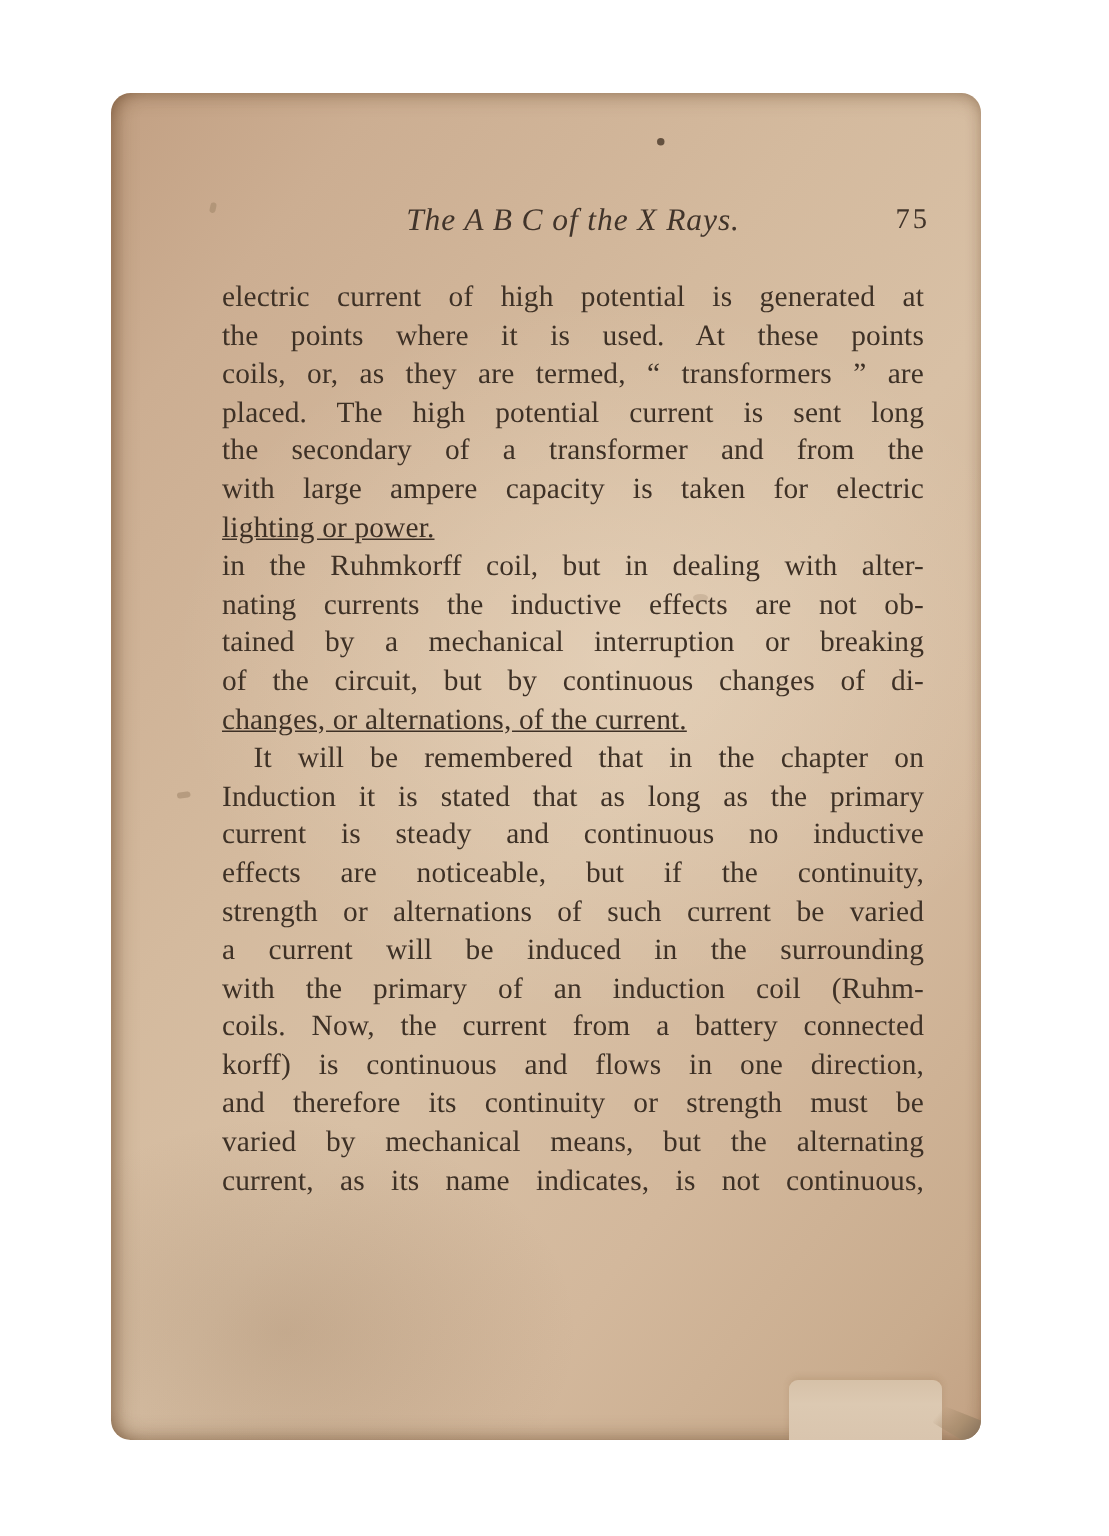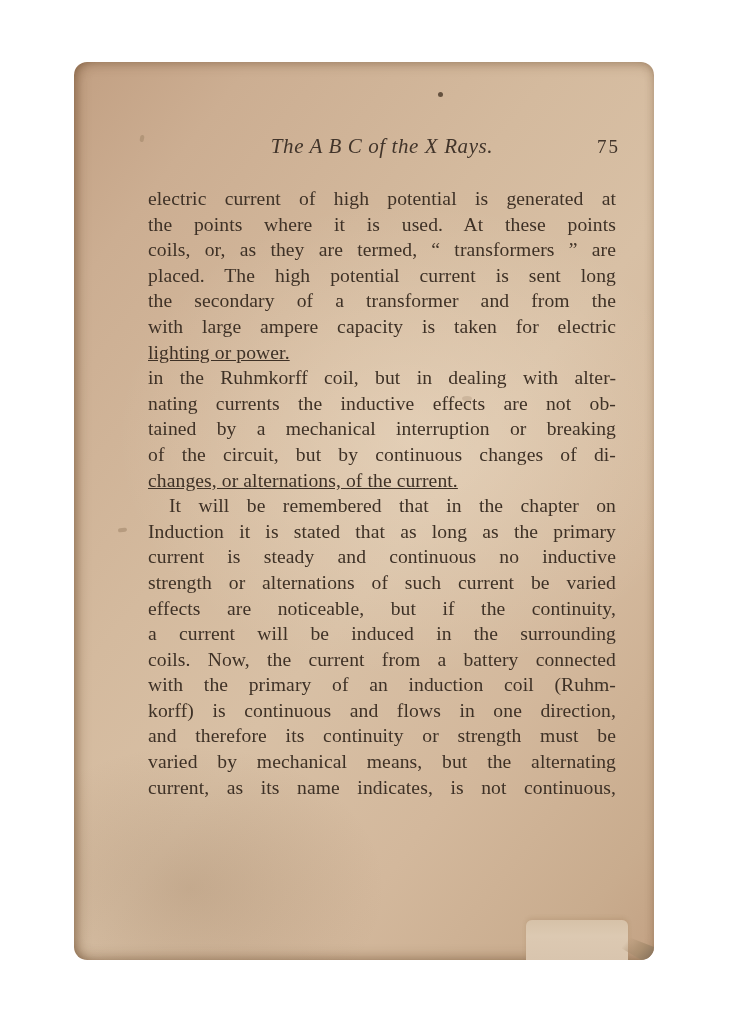--- a/index.html
+++ b/index.html
@@ -131,25 +131,25 @@
     <div class="line">with large ampere capacity is taken for electric</div>
     <div class="line par-end">lighting or power.</div>
     <div class="line">in the Ruhmkorff coil, but in dealing with alter-</div>
     <div class="line">nating currents the inductive effects are not ob-</div>
     <div class="line">tained by a mechanical interruption or breaking</div>
     <div class="line">of the circuit, but by continuous changes of di-</div>
     <div class="line par-end">changes, or alternations, of the current.</div>
     <div class="line indent">It will be remembered that in the chapter on</div>
     <div class="line">Induction it is stated that as long as the primary</div>
     <div class="line">current is steady and continuous no inductive</div>
+    <div class="line">effects are noticeable, but if the continuity,</div>
     <div class="line">strength or alternations of such current be varied</div>
-    <div class="line">effects are noticeable, but if the continuity,</div>
     <div class="line">a current will be induced in the surrounding</div>
+    <div class="line">with the primary of an induction coil (Ruhm-</div>
     <div class="line">coils.  Now, the current from a battery connected</div>
-    <div class="line">with the primary of an induction coil (Ruhm-</div>
     <div class="line">korff) is continuous and flows in one direction,</div>
     <div class="line">and therefore its continuity or strength must be</div>
     <div class="line">varied by mechanical means, but the alternating</div>
     <div class="line">current, as its name indicates, is not continuous,</div>
   </div>
 
   <div class="corner-tab"></div>
   <div class="corner-tab-shadow"></div>
 
 </div>

